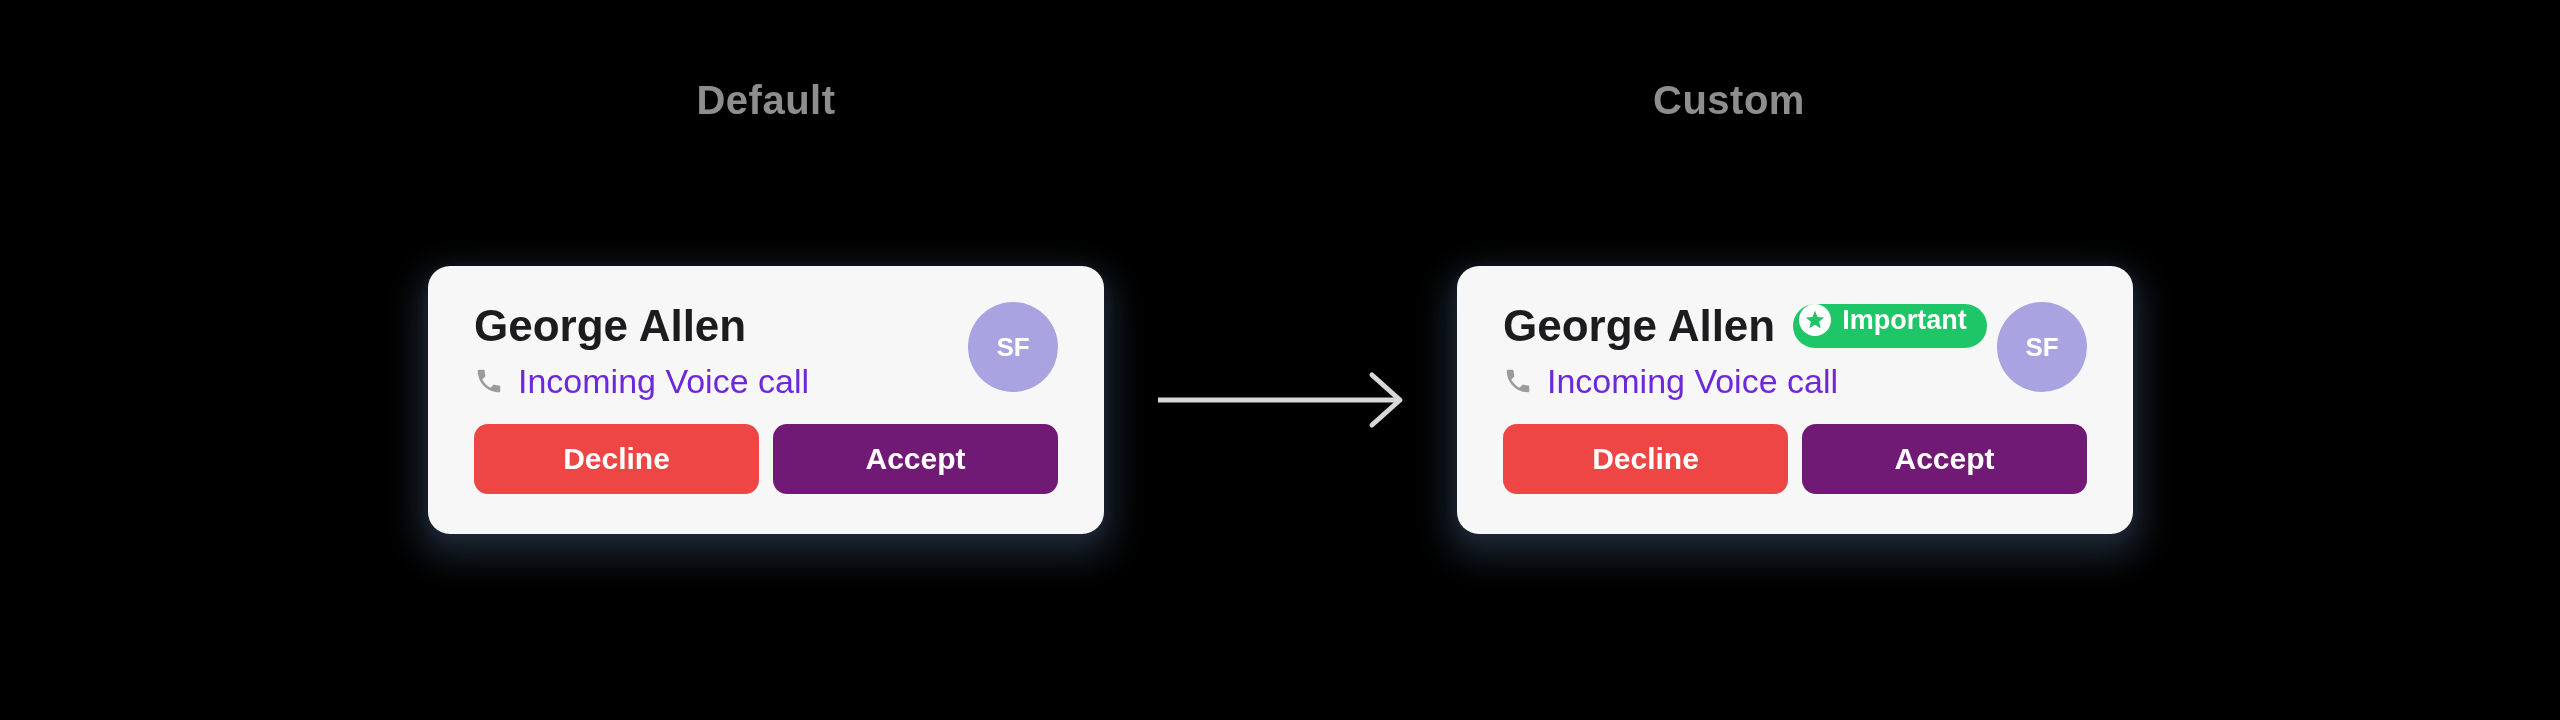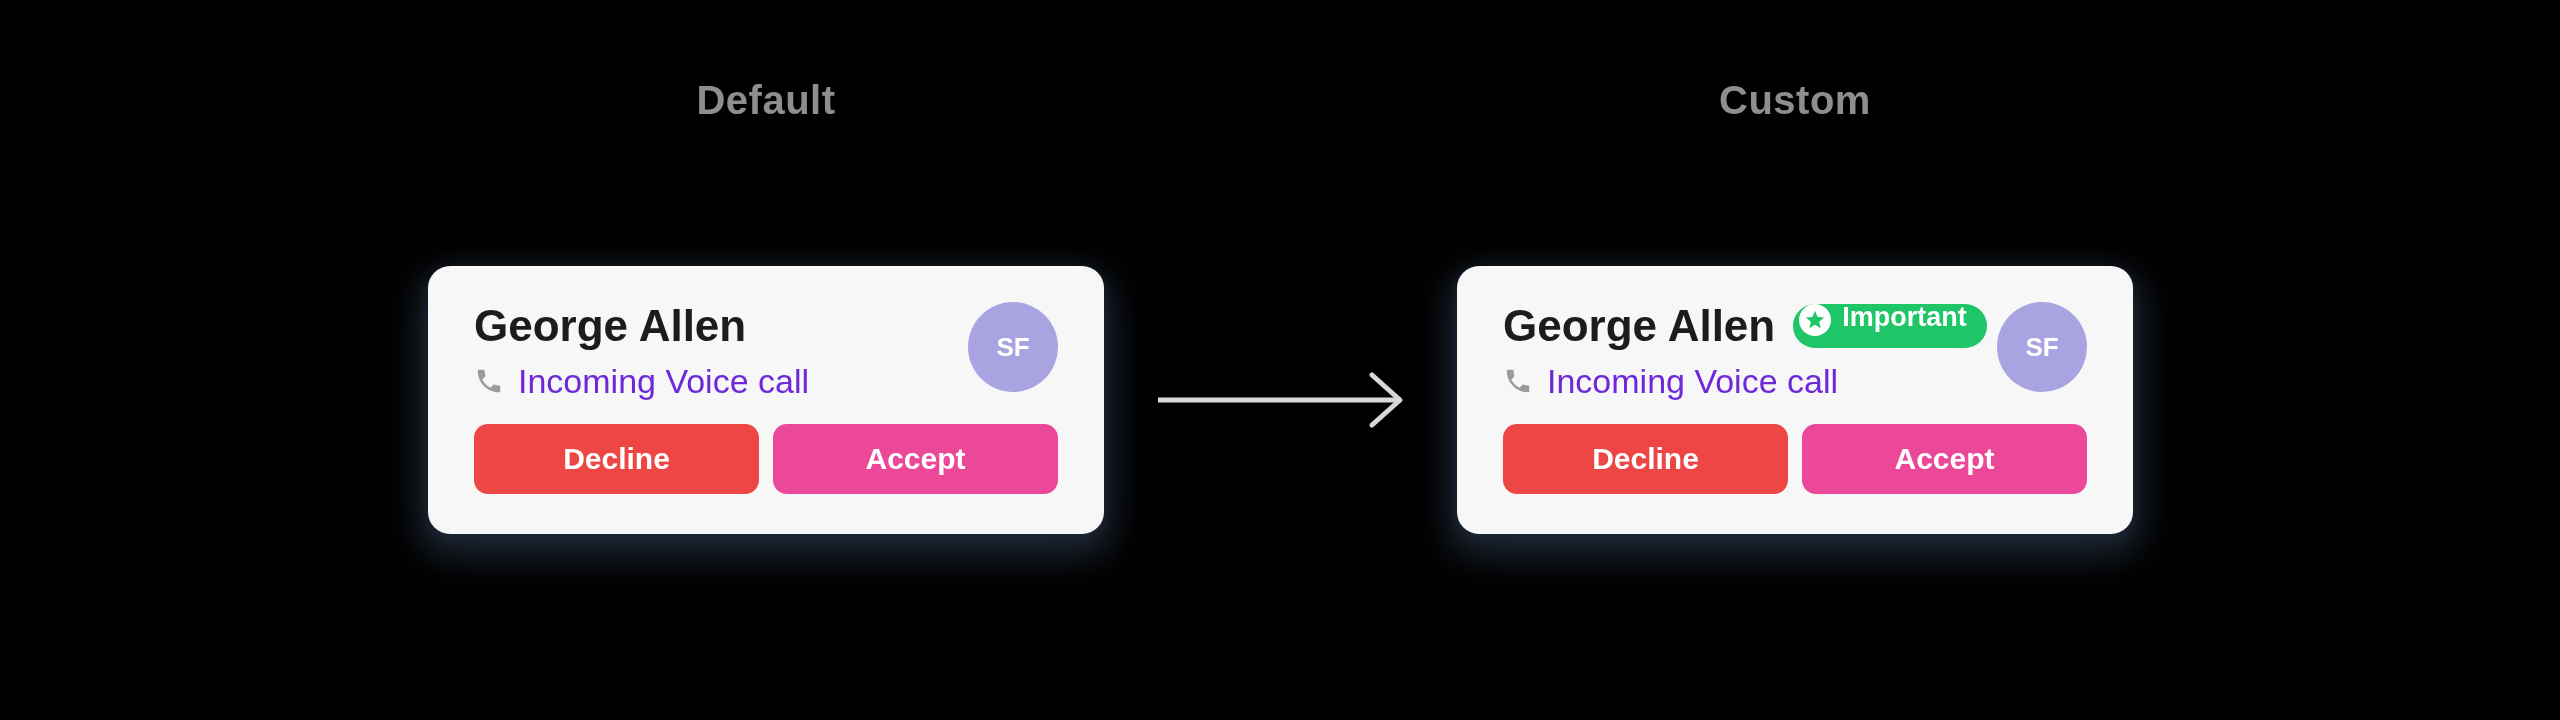--- a/index.html
+++ b/index.html
@@ -15,21 +15,21 @@
     position: absolute;
     top: 78px;
     width: 676px;
     text-align: center;
     font-size: 40px;
     font-weight: bold;
     color: #8E8E8E;
     letter-spacing: 0.5px;
   }
   .title-default { left: 428px; }
-  .title-custom  { left: 1457px; }
+  .title-custom  { left: 1391px; }
 
   .card {
     position: absolute;
     top: 266px;
     width: 676px;
     height: 268px;
     box-sizing: border-box;
     background: #F7F7F8;
     border-radius: 22px;
     padding: 36px 46px 40px 46px;
@@ -51,27 +51,27 @@
   .name-row { display: flex; align-items: center; }
   .caller-name {
     font-size: 44px;
     font-weight: bold;
     color: #1C1C1E;
     line-height: 48px;
     white-space: nowrap;
   }
   .badge {
     display: inline-flex;
-    align-items: flex-start;
+    align-items: flex-end;
     margin-left: 18px;
     height: 44px;
     box-sizing: border-box;
     background: #1EC667;
     border-radius: 999px;
-    padding: 0 20px 4px 6px;
+    padding: 0 20px 12px 6px;
   }
   .badge-star-circle {
     width: 32px;
     height: 32px;
     border-radius: 50%;
     background: #FFFFFF;
     display: flex;
     align-items: center;
     justify-content: center;
     margin-right: 11px;
@@ -127,21 +127,21 @@
     border: none;
     border-radius: 14px;
     color: #FFFFFF;
     font-size: 30px;
     font-weight: bold;
     font-family: "Liberation Sans", sans-serif;
     cursor: pointer;
     line-height: 1;
   }
   .btn-decline { background: #EE4545; }
-  .btn-accept  { background: #ec4899; }
+  .btn-accept  { background: #701a75; }
 
   .arrow-wrap {
     position: absolute;
     left: 1150px;
     top: 355px;
     width: 262px;
     height: 90px;
   }
 </style>
 </head>

